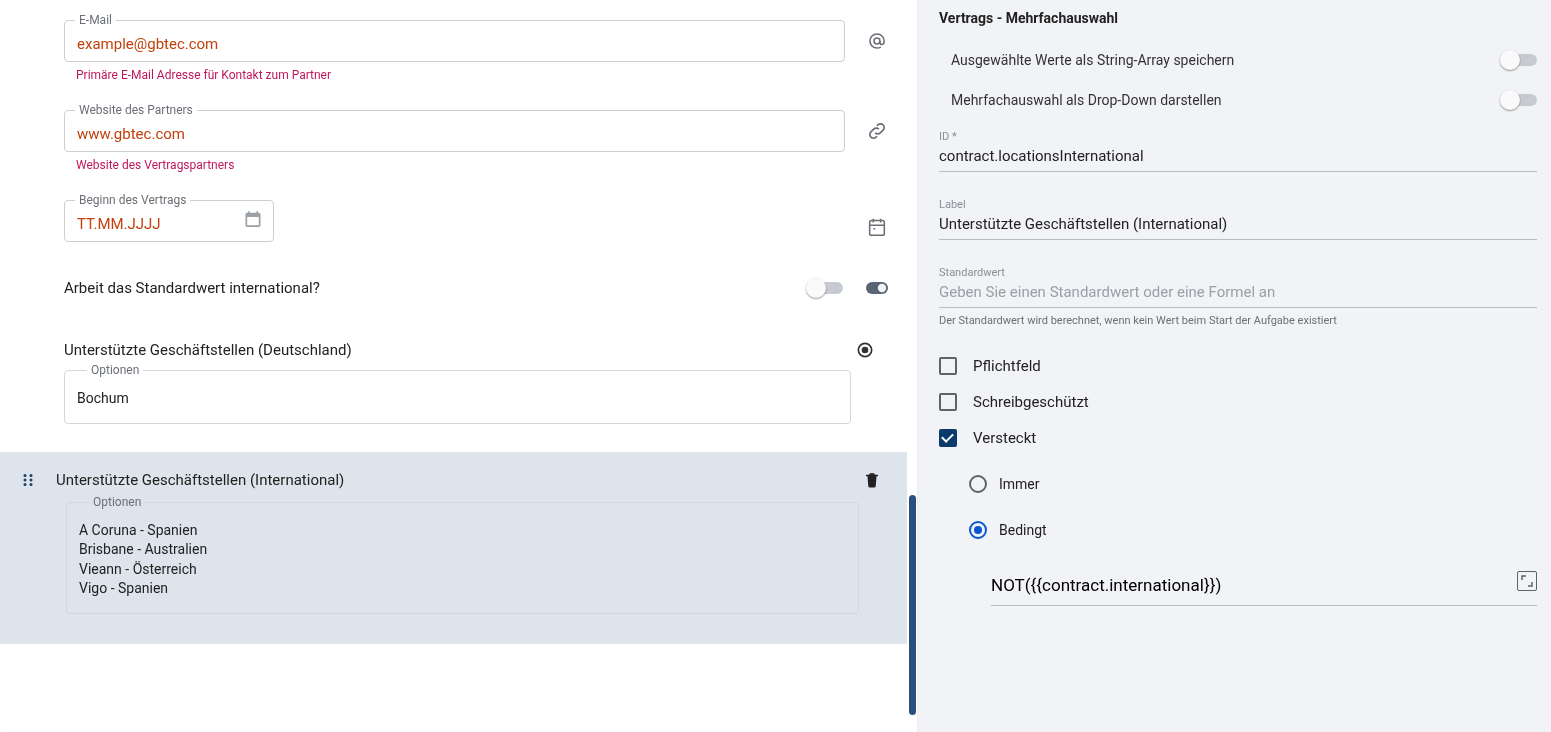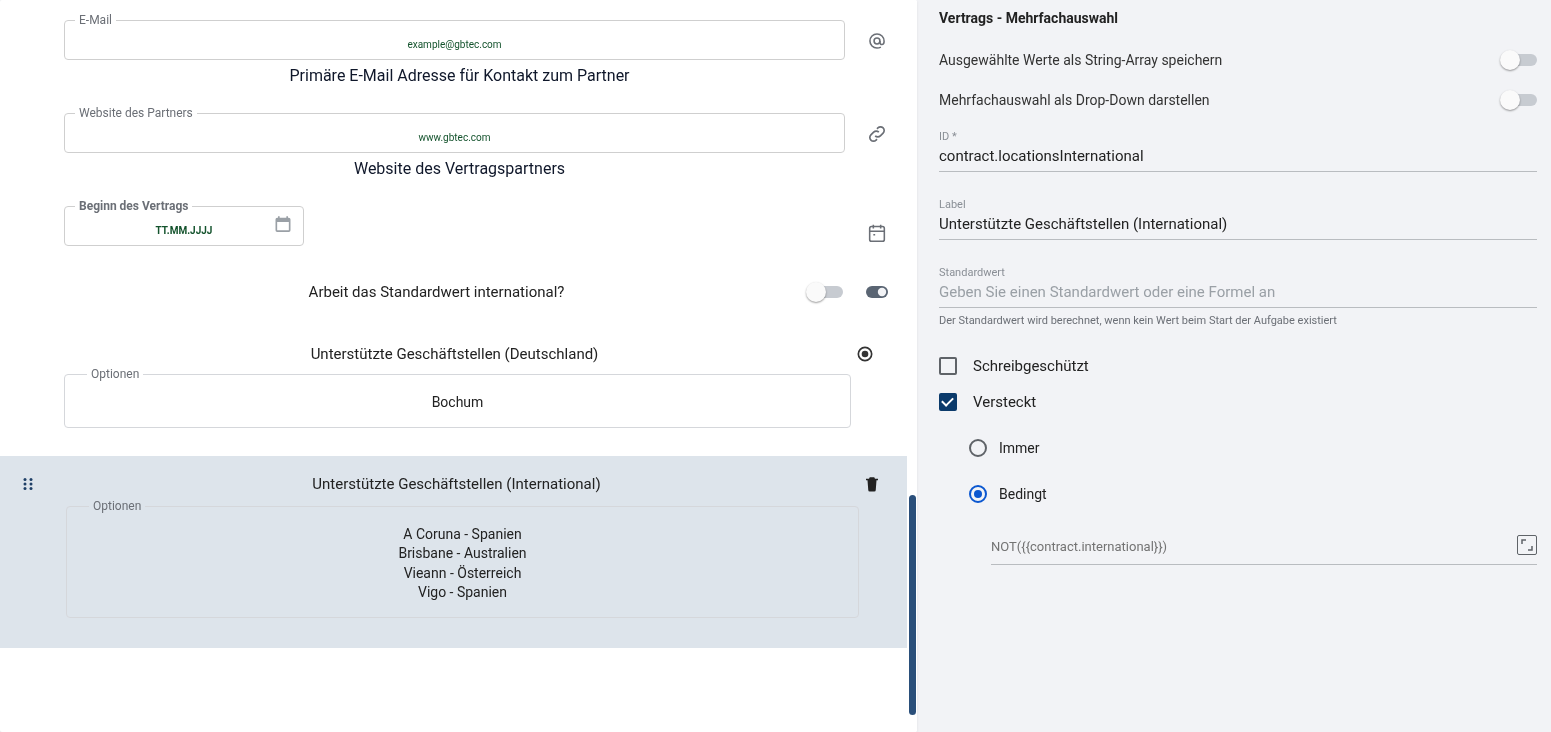--- a/index.html
+++ b/index.html
@@ -17,21 +17,20 @@
   .left-pane {
     width: 917px;
     background: #fff;
     border-radius: 2px;
     margin: 0;
     position: relative;
     display: flex;
     flex-direction: column;
     overflow: hidden;
     box-shadow: 0 1px 3px rgba(0,0,0,.08);
-    text-align: center;
   }
   .scroll-track {
     position: absolute; right: 0; top: 0; width: 10px; height: 100%;
     background: #fff;
   }
   .scroll-track::after{
     content: ""; position:absolute; right:1px; top:495px; width:7px; height:220px;
     background:#2a4f7a; border-radius:4px;
   }
 
@@ -44,27 +43,27 @@
     color:#6b6f76; margin-left: 12px; margin-top: 26px;
   }
   .type-icon svg { width:22px; height:22px; }
 
   .float-input {
     position: relative; border:1px solid #cfcfcf; border-radius:4px;
     padding: 14px 12px 8px 12px; margin-top:16px;
     background:#fff;
   }
   .float-input.full { width: 100%; }
-  .float-input.small { width: 240px; font-weight: bold; }
+  .float-input.small { width: 210px; }
   .float-label {
     position:absolute; top:-8px; left:10px; padding:0 4px; background:#fff;
     font-size:12px; color:#6b6f76;
   }
-  .placeholder-text { color:#14532d; font-size:10px; }
-  .helper-text { font-size:16px; color:#0f172a; margin:6px 2px 8px 12px; }
+  .placeholder-text { color:#c2410c; font-size:15px; }
+  .helper-text { font-size:12px; color:#be185d; margin:6px 2px 8px 12px; }
   .cal-icon { position:absolute; right:10px; top:50%; transform:translateY(-50%); }
   .cal-icon svg{ width:20px; height:20px; color:#9aa0a6; fill:#9aa0a6; }
 
   .switch-row {
     display:flex; align-items:center; padding: 28px 20px 20px 64px;
   }
   .switch-row .lbl { flex:1; font-size:15px; color:#222; }
   .mui-switch {
     width:34px; height:20px; position:relative; display:inline-block;
   }
@@ -121,21 +120,21 @@
   
   .right-pane{
     flex:1; padding: 6px 14px 0 22px;
     background:#f2f3f6;
     overflow:hidden;
   }
   .panel-title{ font-size:14px; font-weight:700; color:#222; margin:4px 0 24px 0; }
   .toggle-row{
     display:flex; align-items:center; margin: 0 0 20px 0;
   }
-  .toggle-row .tlabel{ flex:1; font-size:14px; color:#333; }
+  .toggle-row .tlabel{ flex:1; font-size:14px; color:#333;margin-left:12px; }
 
   .underline-field{ margin-top:14px; border-bottom:1px solid #b9bcc0; padding-bottom:6px; }
   .underline-field .u-label{ font-size:11px; color:#8a8f96; margin-bottom:4px; display:block;}
   .underline-field .u-value{ font-size:15px; color:#222; }
   .underline-field .u-placeholder{ font-size:15px; color:#9aa0a6; }
   .u-helper{ font-size:11px; color:#6b6f76; margin-top:6px; }
 
   .checkbox-row{
     display:flex; align-items:center; margin-top:30px; gap:16px;
   }
@@ -159,21 +158,21 @@
   .radio.selected{ border-color:#0b57d0; }
   .radio.selected::after{
     content:""; position:absolute; top:3px; left:3px; width:8px; height:8px; border-radius:50%;
     background:#0b57d0;
   }
   .radio-label{ font-size:14px; color:#222; }
 
   .formula-row{
     position:relative; margin: 26px 0 0 52px;
     border-bottom:1px solid #b9bcc0; padding: 10px 32px 10px 0;
-    font-size:13px; color:#737373;
+    font-size:17px; color:#000000;
   }
   .formula-row .expand-ic{
     position:absolute; right:0; top:6px; border:1px solid #5f6368; width:20px; height:20px;
     border-radius:2px; display:flex; align-items:center; justify-content:center; color:#5f6368;
     font-size:11px;
   }
 
 </style>
 </head>
 <body>
@@ -322,20 +321,24 @@
     </div>
 
     <div class="underline-field" style="margin-top:26px;">
       <span class="u-label">Standardwert</span>
       <span class="u-placeholder">Geben Sie einen Standardwert oder eine Formel an</span>
     </div>
     <div class="u-helper">Der Standardwert wird berechnet, wenn kein Wert beim Start der Aufgabe existiert</div>
 
     <div class="checkbox-row">
       <span class="cb"></span>
+      <span class="cb-label">Pflichtfeld</span>
+    </div>
+    <div class="checkbox-row">
+      <span class="cb"></span>
       <span class="cb-label">Schreibgeschützt</span>
     </div>
     <div class="checkbox-row">
       <span class="cb checked"></span>
       <span class="cb-label">Versteckt</span>
     </div>
 
     <div class="radio-group">
       <div class="radio-row">
         <span class="radio"></span>

